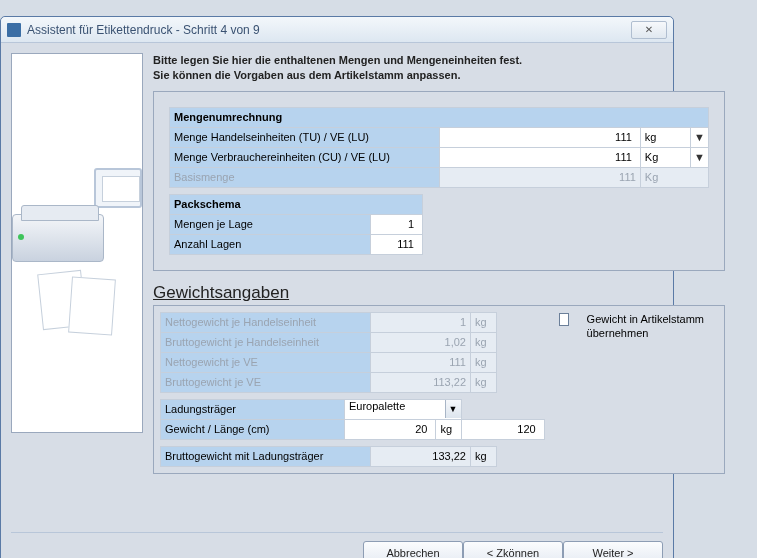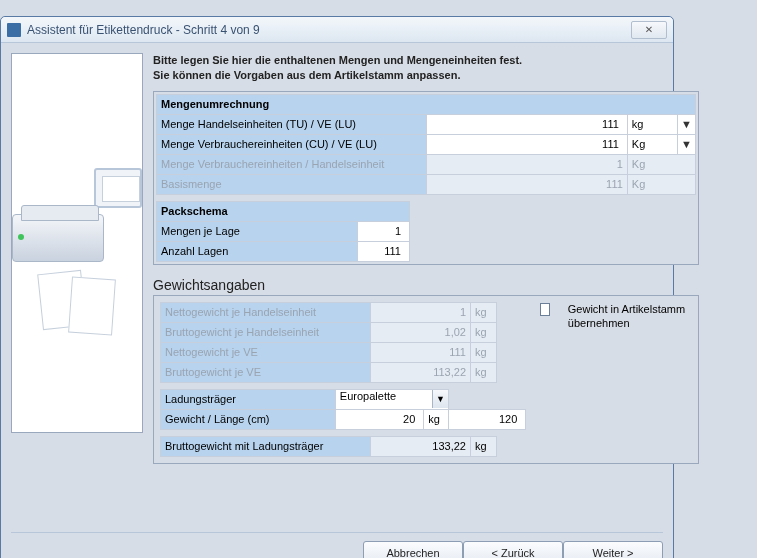--- a/index.html
+++ b/index.html
@@ -75,28 +75,29 @@
     display: flex;
     flex-direction: column;
   }
   .instructions {
     font-weight: bold;
     line-height: 1.35;
     margin-bottom: 8px;
     color: #222;
   }
   .section-label {
-    font-size: 14px;
+    font-size: 17px;
     color: #222;
     margin: 6px 0 2px 0;
+    text-decoration: underline;
   }
   .panel {
     border: 1px solid #9aa8bd;
     background: #d7dde6;
-    padding: 2px;
+    padding: 15px;
     margin-bottom: 6px;
   }
   table.grid {
     border-collapse: collapse;
     table-layout: fixed;
   }
   table.grid td {
     padding: 0;
     height: 20px;
     vertical-align: middle;
@@ -280,25 +281,20 @@
               <td class="unit">kg</td>
               <td class="dd">▼</td>
             </tr>
             <tr>
               <td class="lbl">Menge Verbrauchereinheiten (CU) / VE (LU)</td>
               <td class="val inputcell"><input value="111" style=""></td>
               <td class="unit">Kg</td>
               <td class="dd">▼</td>
             </tr>
             <tr>
-              <td class="lbl dim">Menge Verbrauchereinheiten / Handelseinheit</td>
-              <td class="val dim shade">1</td>
-              <td class="unit dim shade" colspan="2">Kg</td>
-            </tr>
-            <tr>
               <td class="lbl dim">Basismenge</td>
               <td class="val dim shade">111</td>
               <td class="unit dim shade" colspan="2">Kg</td>
             </tr>
           </tbody>
             </table>
 
           <div style="height:6px"></div>
 
           <table class="grid" style="width:254px">
@@ -411,21 +407,21 @@
       </div>
     </div>
 
     <div class="footer">
       <div class="line"></div>
       <div class="btnrow">
         <button class="btn">
             <span><span class="u">A</span><span>bbrechen</span></span>
           </button>
         <button class="btn">
-            <span><span>&lt; </span><span class="u">Z</span><span>urück</span></span>
+            <span><span>&lt; </span><span class="u">Z</span><span>können</span></span>
           </button>
         <button class="btn">
             <span><span class="u">W</span><span>eiter &gt;</span></span>
           </button>
       </div>
     </div>
   </div>
 </div>
 
 </body></html>

